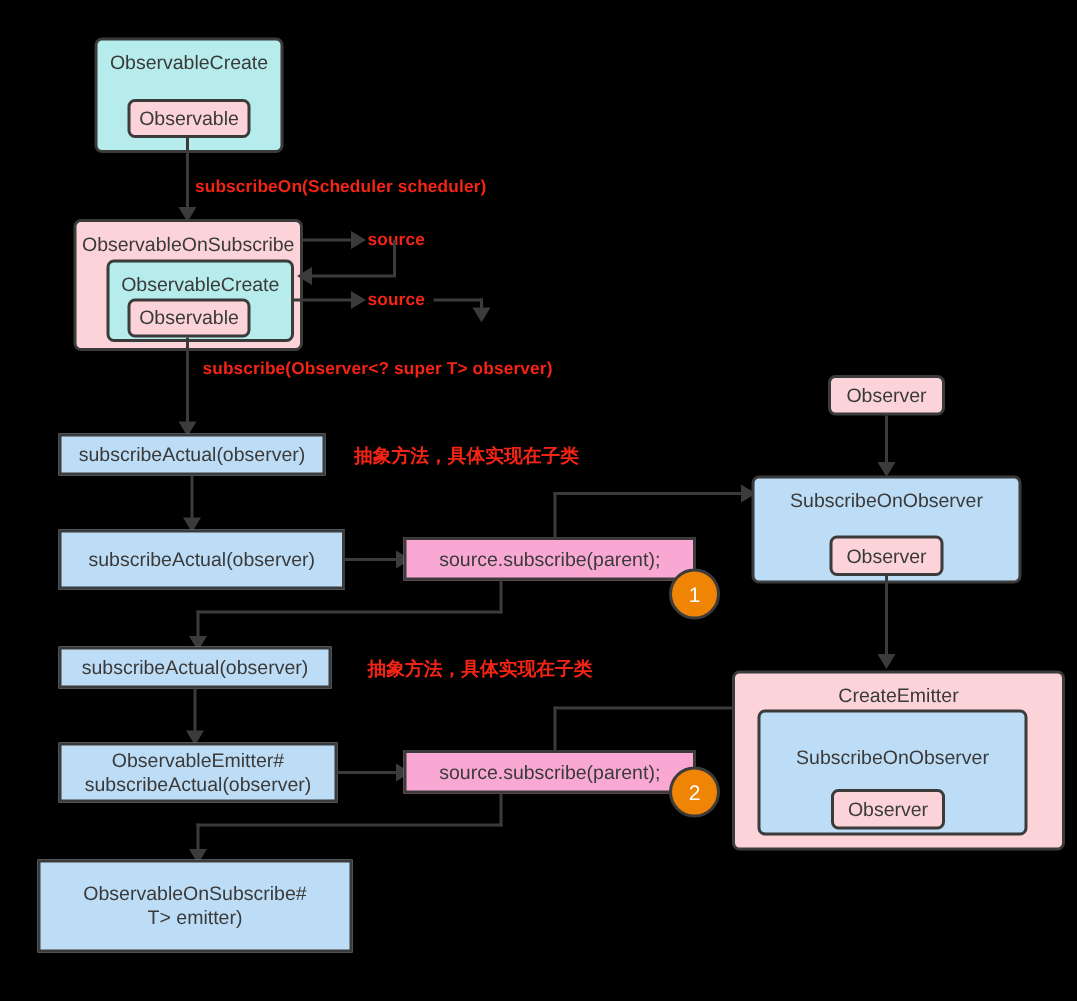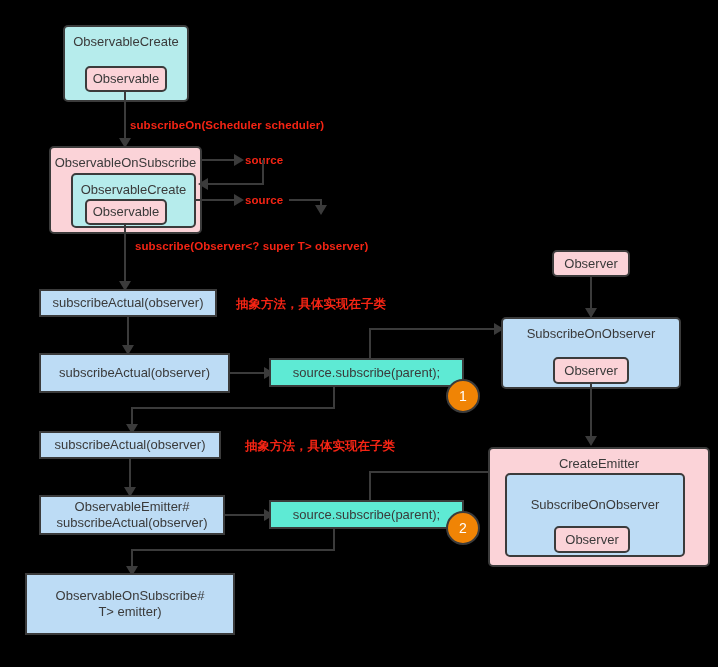--- a/index.html
+++ b/index.html
@@ -5,21 +5,21 @@
   html,body{margin:0;padding:0;background:#000;}
   #stage{position:relative;width:718px;height:667px;background:#000;
          font-family:"Liberation Sans","DejaVu Sans",sans-serif;overflow:hidden;}
 
   .box{position:absolute;box-sizing:border-box;border:2px solid #3b3b3b;
        display:flex;align-items:center;justify-content:center;text-align:center;
        color:#3a3a3a;font-size:13px;line-height:1.22;}
   .cyan{background:#b6ecec;}
   .pink{background:#fbd3d8;}
   .blue{background:#bddcf5;}
-  .violet{background:#5eead4;}
+  .violet{background:#f9a8d4;}
   .rnd{border-radius:5px;}
   .topcap{align-items:flex-start;padding-top:7px;}
 
   .redlbl{position:absolute;color:#f42414;font-size:11.5px;font-weight:bold;
           white-space:nowrap;letter-spacing:.1px;}
   .cnlbl{position:absolute;color:#f42414;font-size:12.5px;font-weight:bold;
          white-space:nowrap;}
 
   .ln{position:absolute;background:#3b3b3b;}
   .h{height:2px;}

